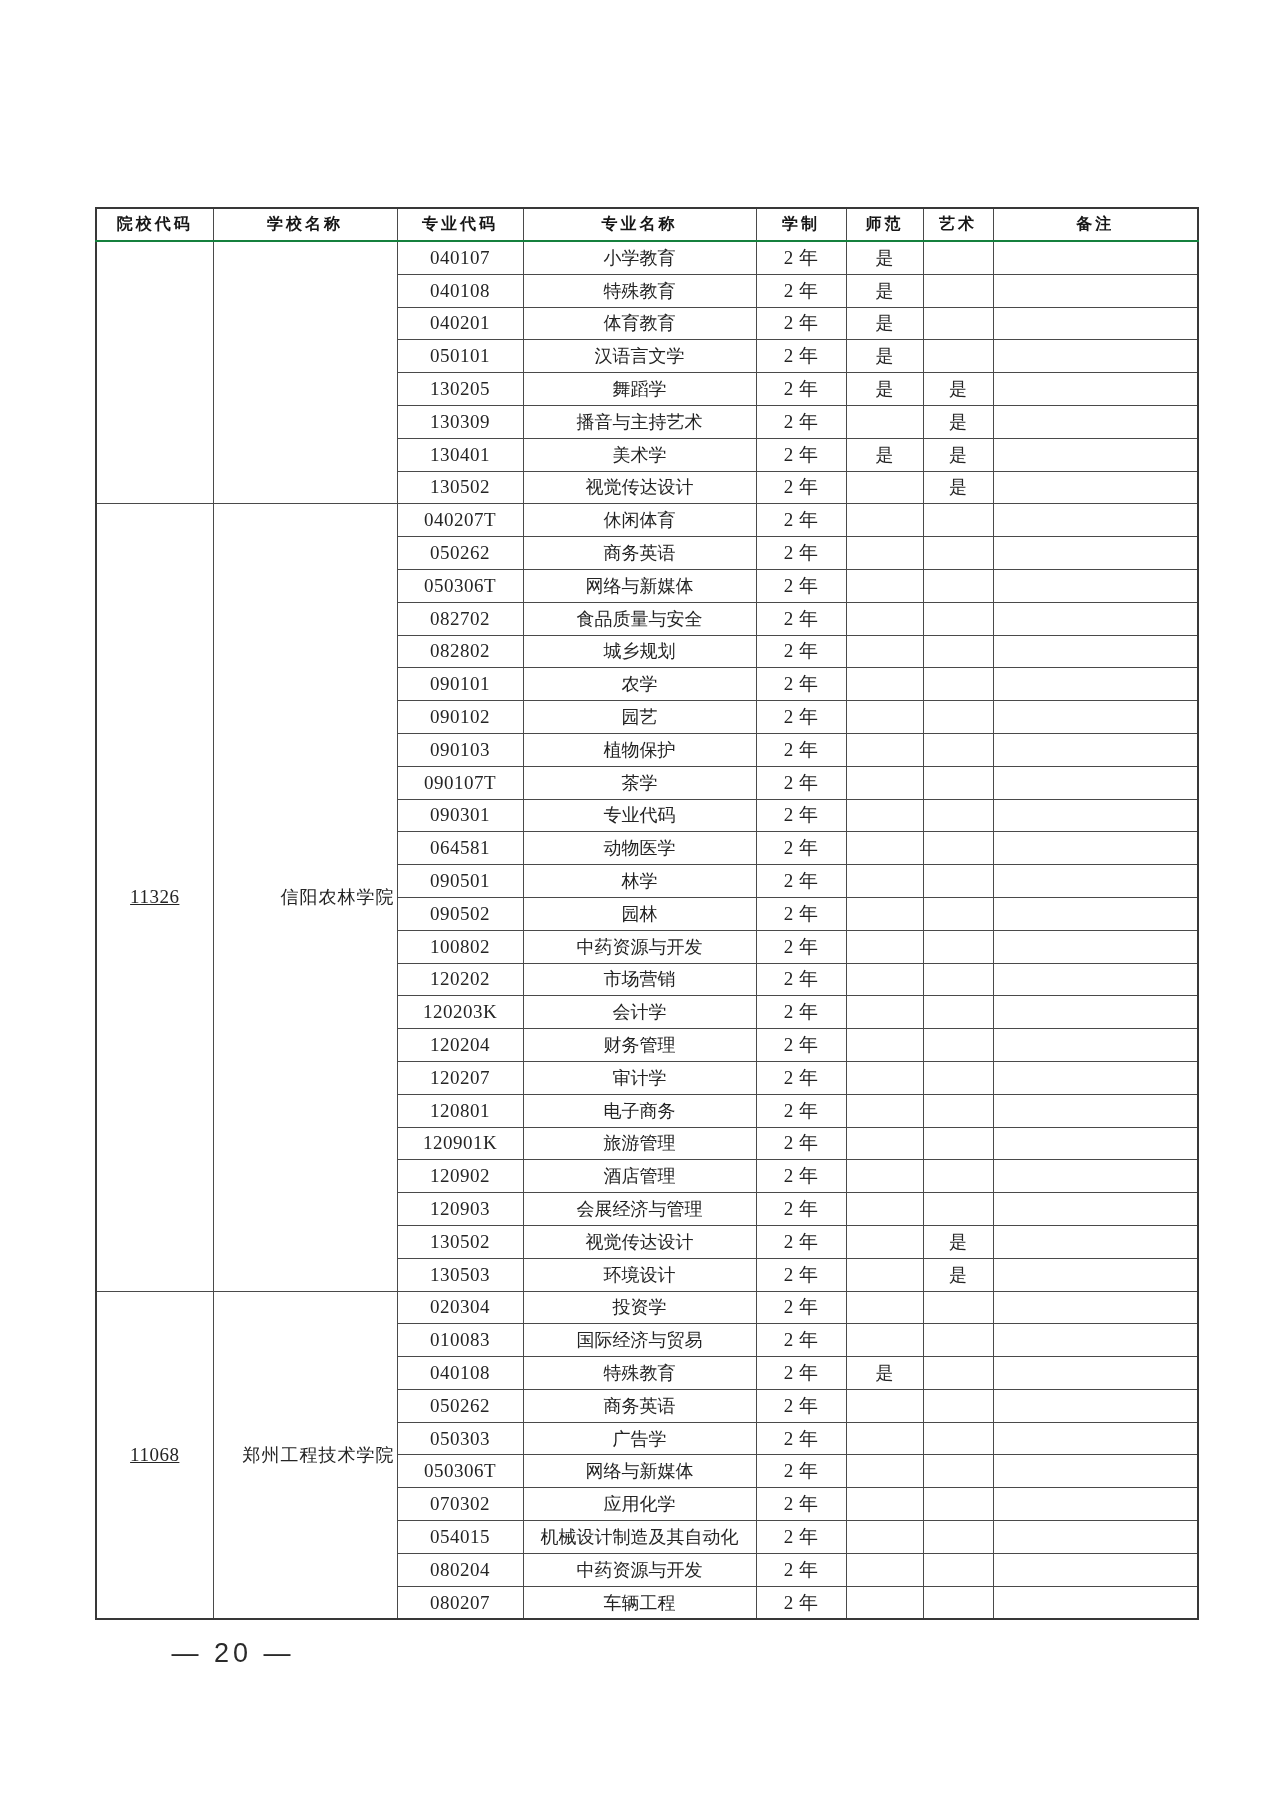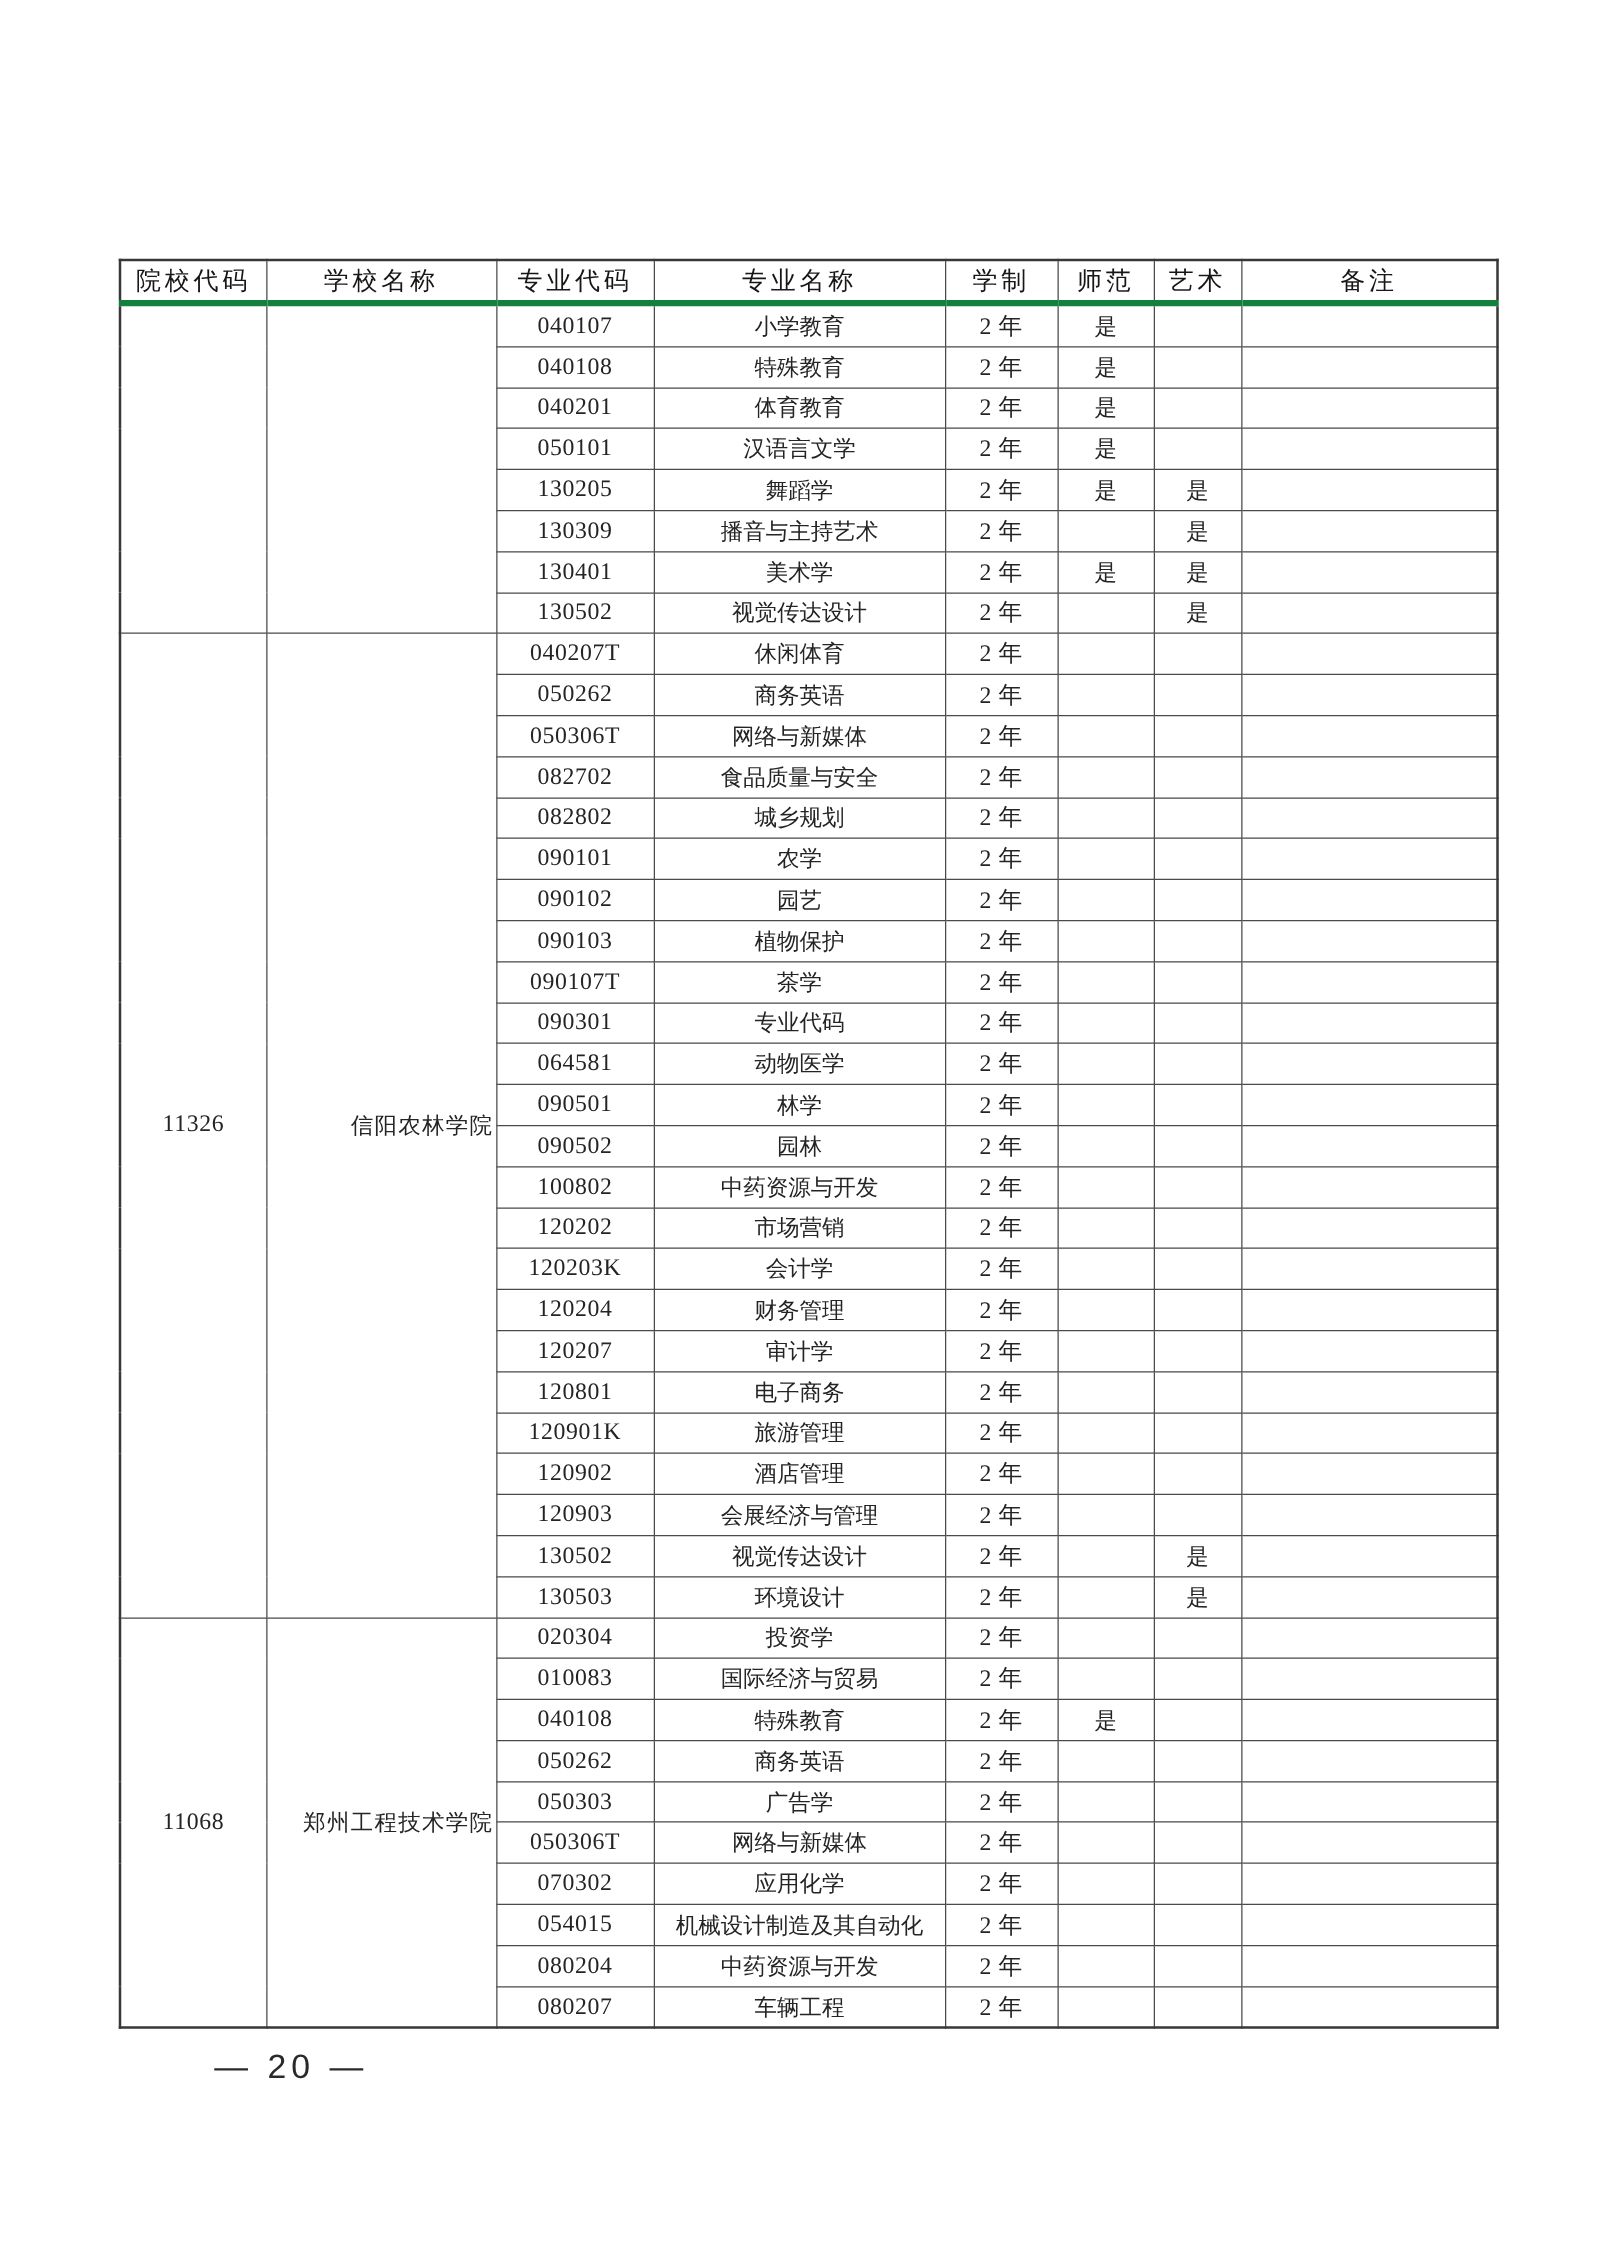--- a/index.html
+++ b/index.html
@@ -30,38 +30,39 @@
     border: 1px solid #4a4a4a;
     padding: 0 2px;
     text-align: center;
     vertical-align: middle;
     white-space: nowrap;
     overflow: hidden;
   }
   table.majors thead th {
     height: 31px;
     font-family: "Liberation Sans", sans-serif;
-    font-weight: 400;
-    font-size: 20px;
+    font-weight: 700;
+    font-size: 16px;
     letter-spacing: 3px;
-    border-bottom: 5px solid #15803d;
+    border-bottom: 2px solid #15803d;
     color: #161616;
   }
   table.majors tbody td {
     height: 31.8px;
     font-size: 18px;
     color: #242424;
   }
   table.majors tbody td.num {
     font-family: "Liberation Serif", serif;
     font-size: 19px;
     letter-spacing: 0.5px;
   }
   table.majors tbody td.inst-code {
     font-size: 19px;
+    text-decoration: underline;
   }
   table.majors tbody td.school-name {
     font-size: 18px;
     letter-spacing: 1px;
     text-align: right;
   }
   .page-number {
     position: absolute;
     left: 148px;
     top: 1638px;

